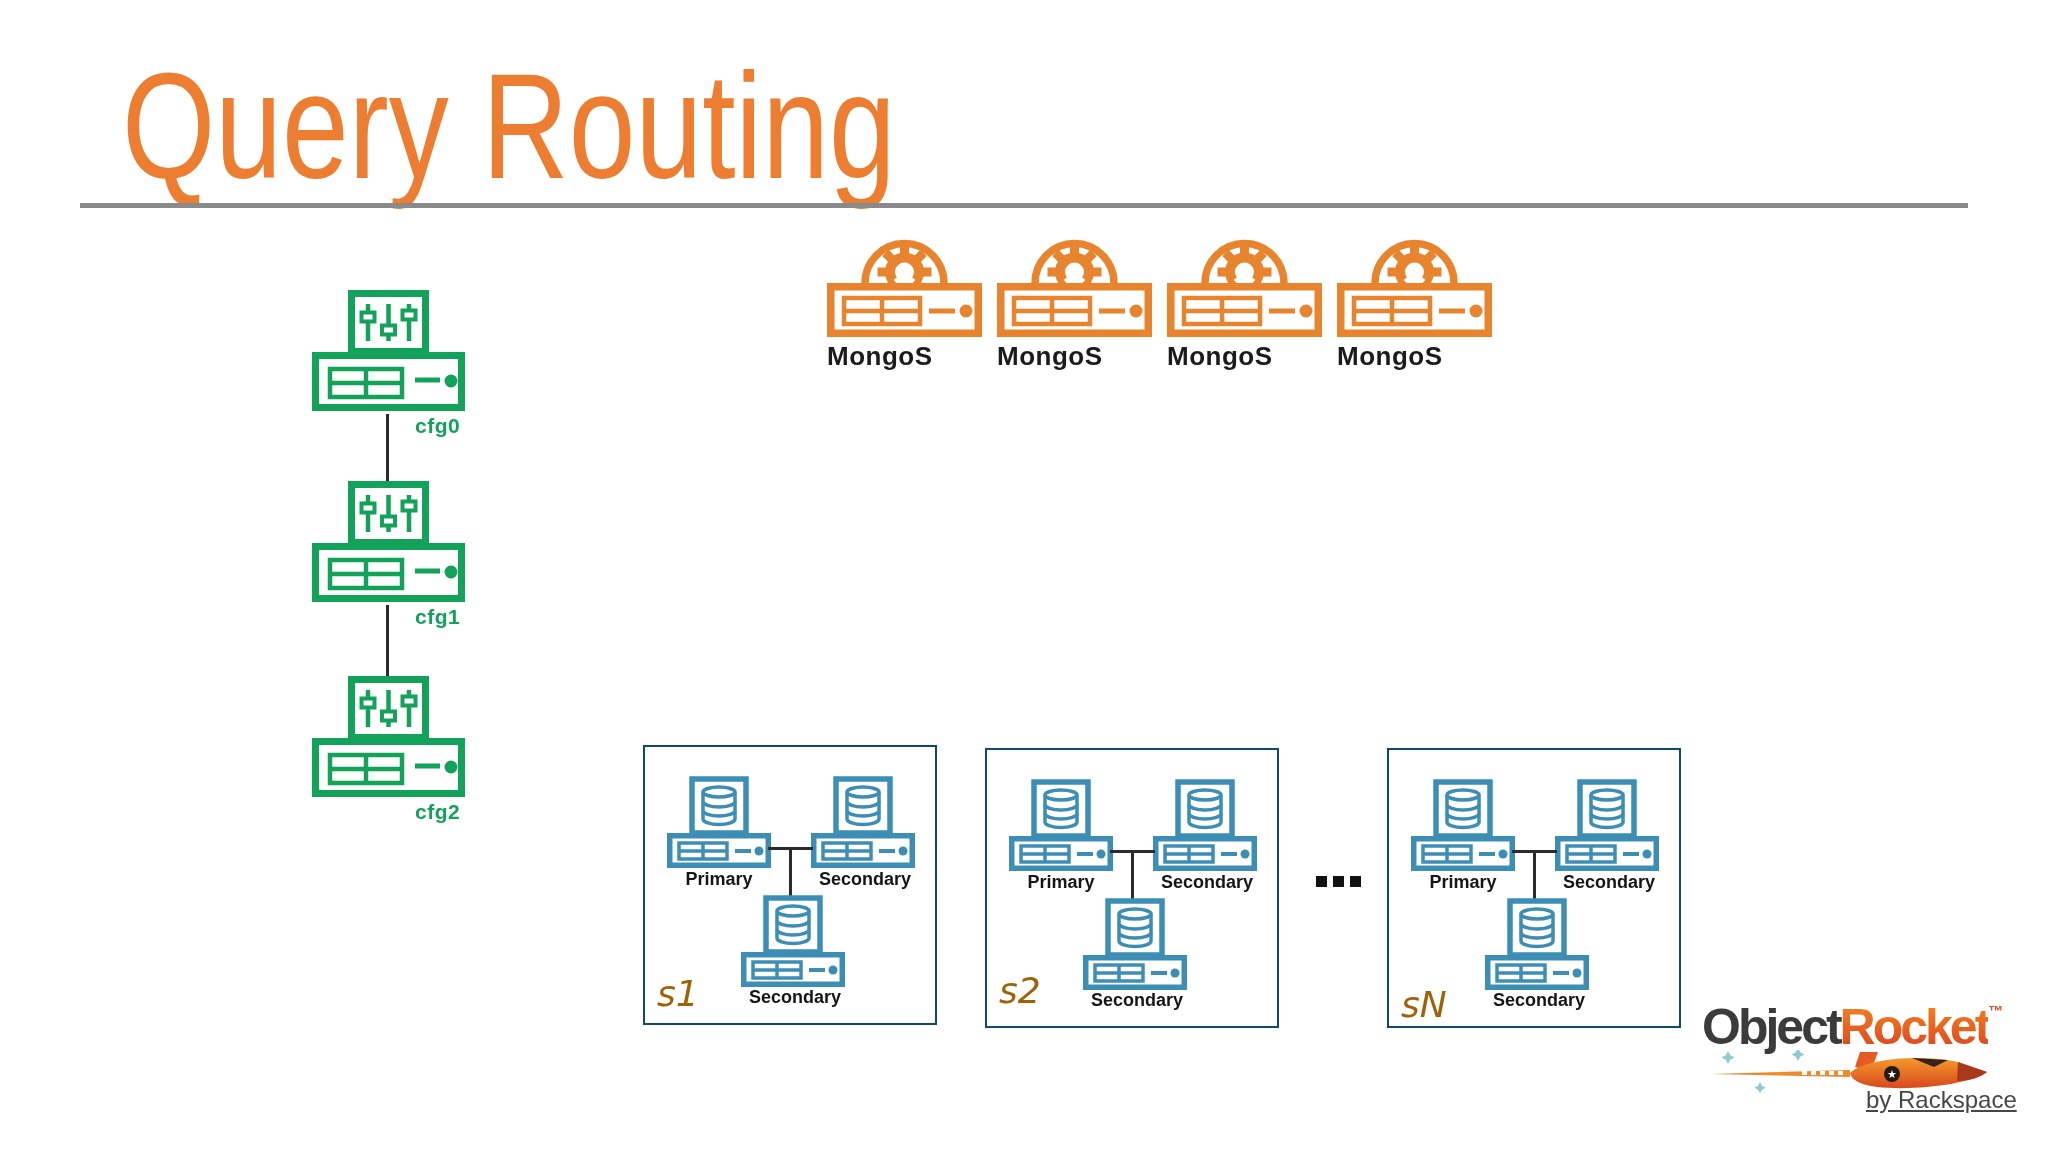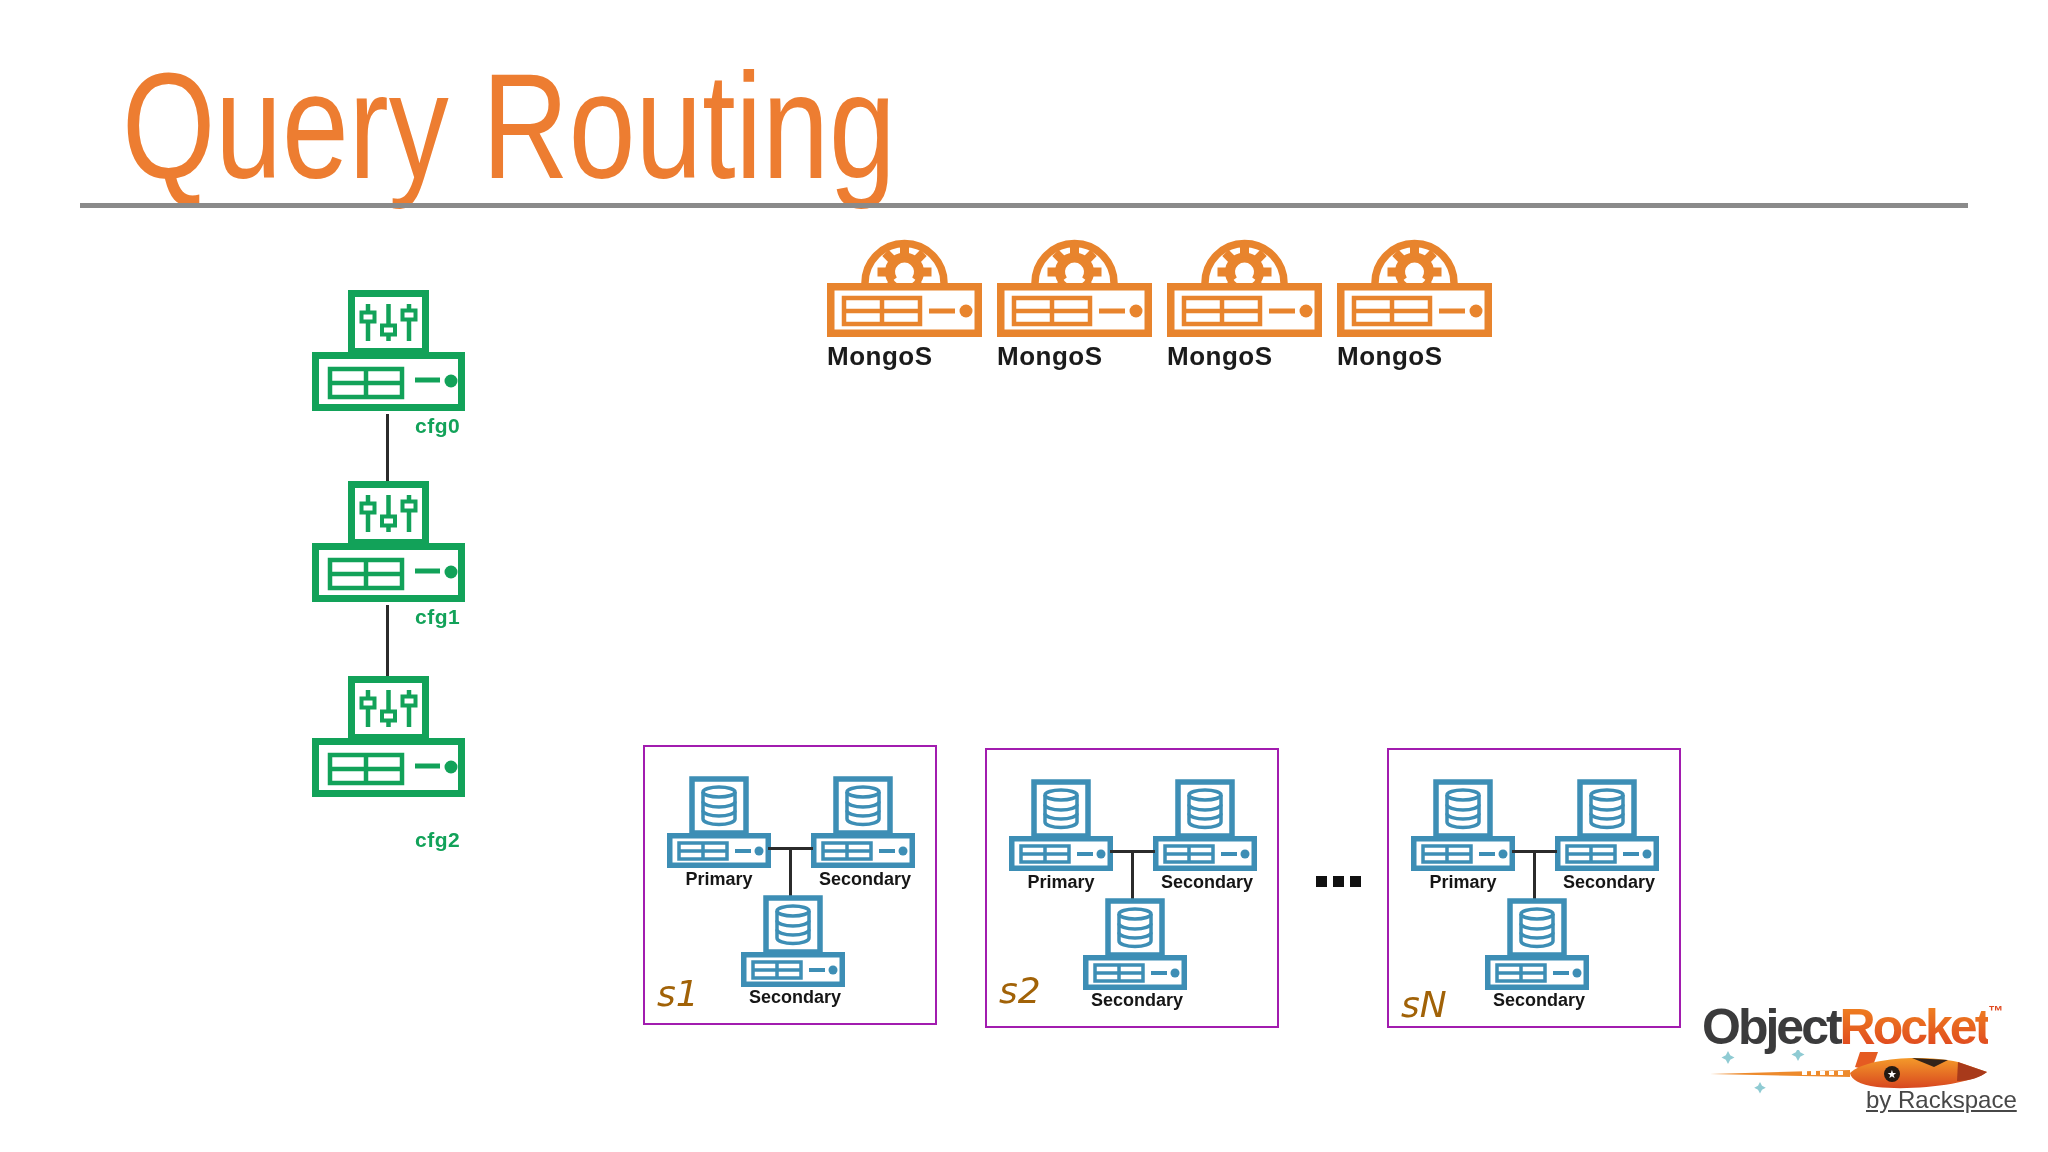--- a/index.html
+++ b/index.html
@@ -16,21 +16,21 @@
   .vline{width:3px;background:#2b2b2b;}
   .hline{height:3px;background:#2b2b2b;}
 
   
   .cfg-label{font-size:21px;font-weight:bold;color:#12A259;letter-spacing:.5px;}
 
   
   .mongos-label{width:155px;text-align:left;font-size:26px;font-weight:bold;color:#1b1b1b;letter-spacing:.5px;}
 
   
-  .shard{width:294px;height:280px;border:2px solid #a21caf;background:#fff;box-sizing:border-box;}
+  .shard{width:294px;height:280px;border:2px solid #0c4a6e;background:#fff;box-sizing:border-box;}
   .role-label{width:140px;text-align:center;font-size:18px;font-weight:bold;color:#161616;}
   .shard-id{font-size:36px;font-style:italic;color:#a16207;font-family:"DejaVu Sans",sans-serif;}
   .dots{left:1316px;top:876px;display:flex;gap:6px;}
   .dots span{width:11px;height:11px;background:#111;display:block;}
 
   
   .logo{left:1700px;top:998px;width:348px;height:118px;}
   .brand{position:absolute;left:2px;top:0;font-size:50px;font-weight:bold;letter-spacing:-3px;white-space:nowrap;}
   .brand .b1{color:#3b3b3c;}
   .brand .b2{background:linear-gradient(#F28A20,#DC3E1F);-webkit-background-clip:text;background-clip:text;color:transparent;}
@@ -133,21 +133,21 @@
 
     <svg class="abs" style="left:312px;top:481px" width="153" height="124">
         <use href="#sym-config"></use>
       </svg>
     <div class="abs cfg-label" style="left:415px;top:605px">cfg1</div>
     <div class="abs vline" style="left:386px;top:605px;height:71px"></div>
 
     <svg class="abs" style="left:312px;top:676px" width="153" height="124">
         <use href="#sym-config"></use>
       </svg>
-    <div class="abs cfg-label" style="left:415px;top:828px">cfg2</div>
+    <div class="abs cfg-label" style="left:415px;top:800px">cfg2</div>
   </div>
 
   <div class="abs" style="left:0;top:0;">
     <svg class="abs" style="left:827px;top:225px" width="155" height="112">
         <use href="#sym-mongos"></use>
       </svg>
     <div class="abs mongos-label" style="left:827px;top:341px">MongoS</div>
 
     <svg class="abs" style="left:997px;top:225px" width="155" height="112">
         <use href="#sym-mongos"></use>

